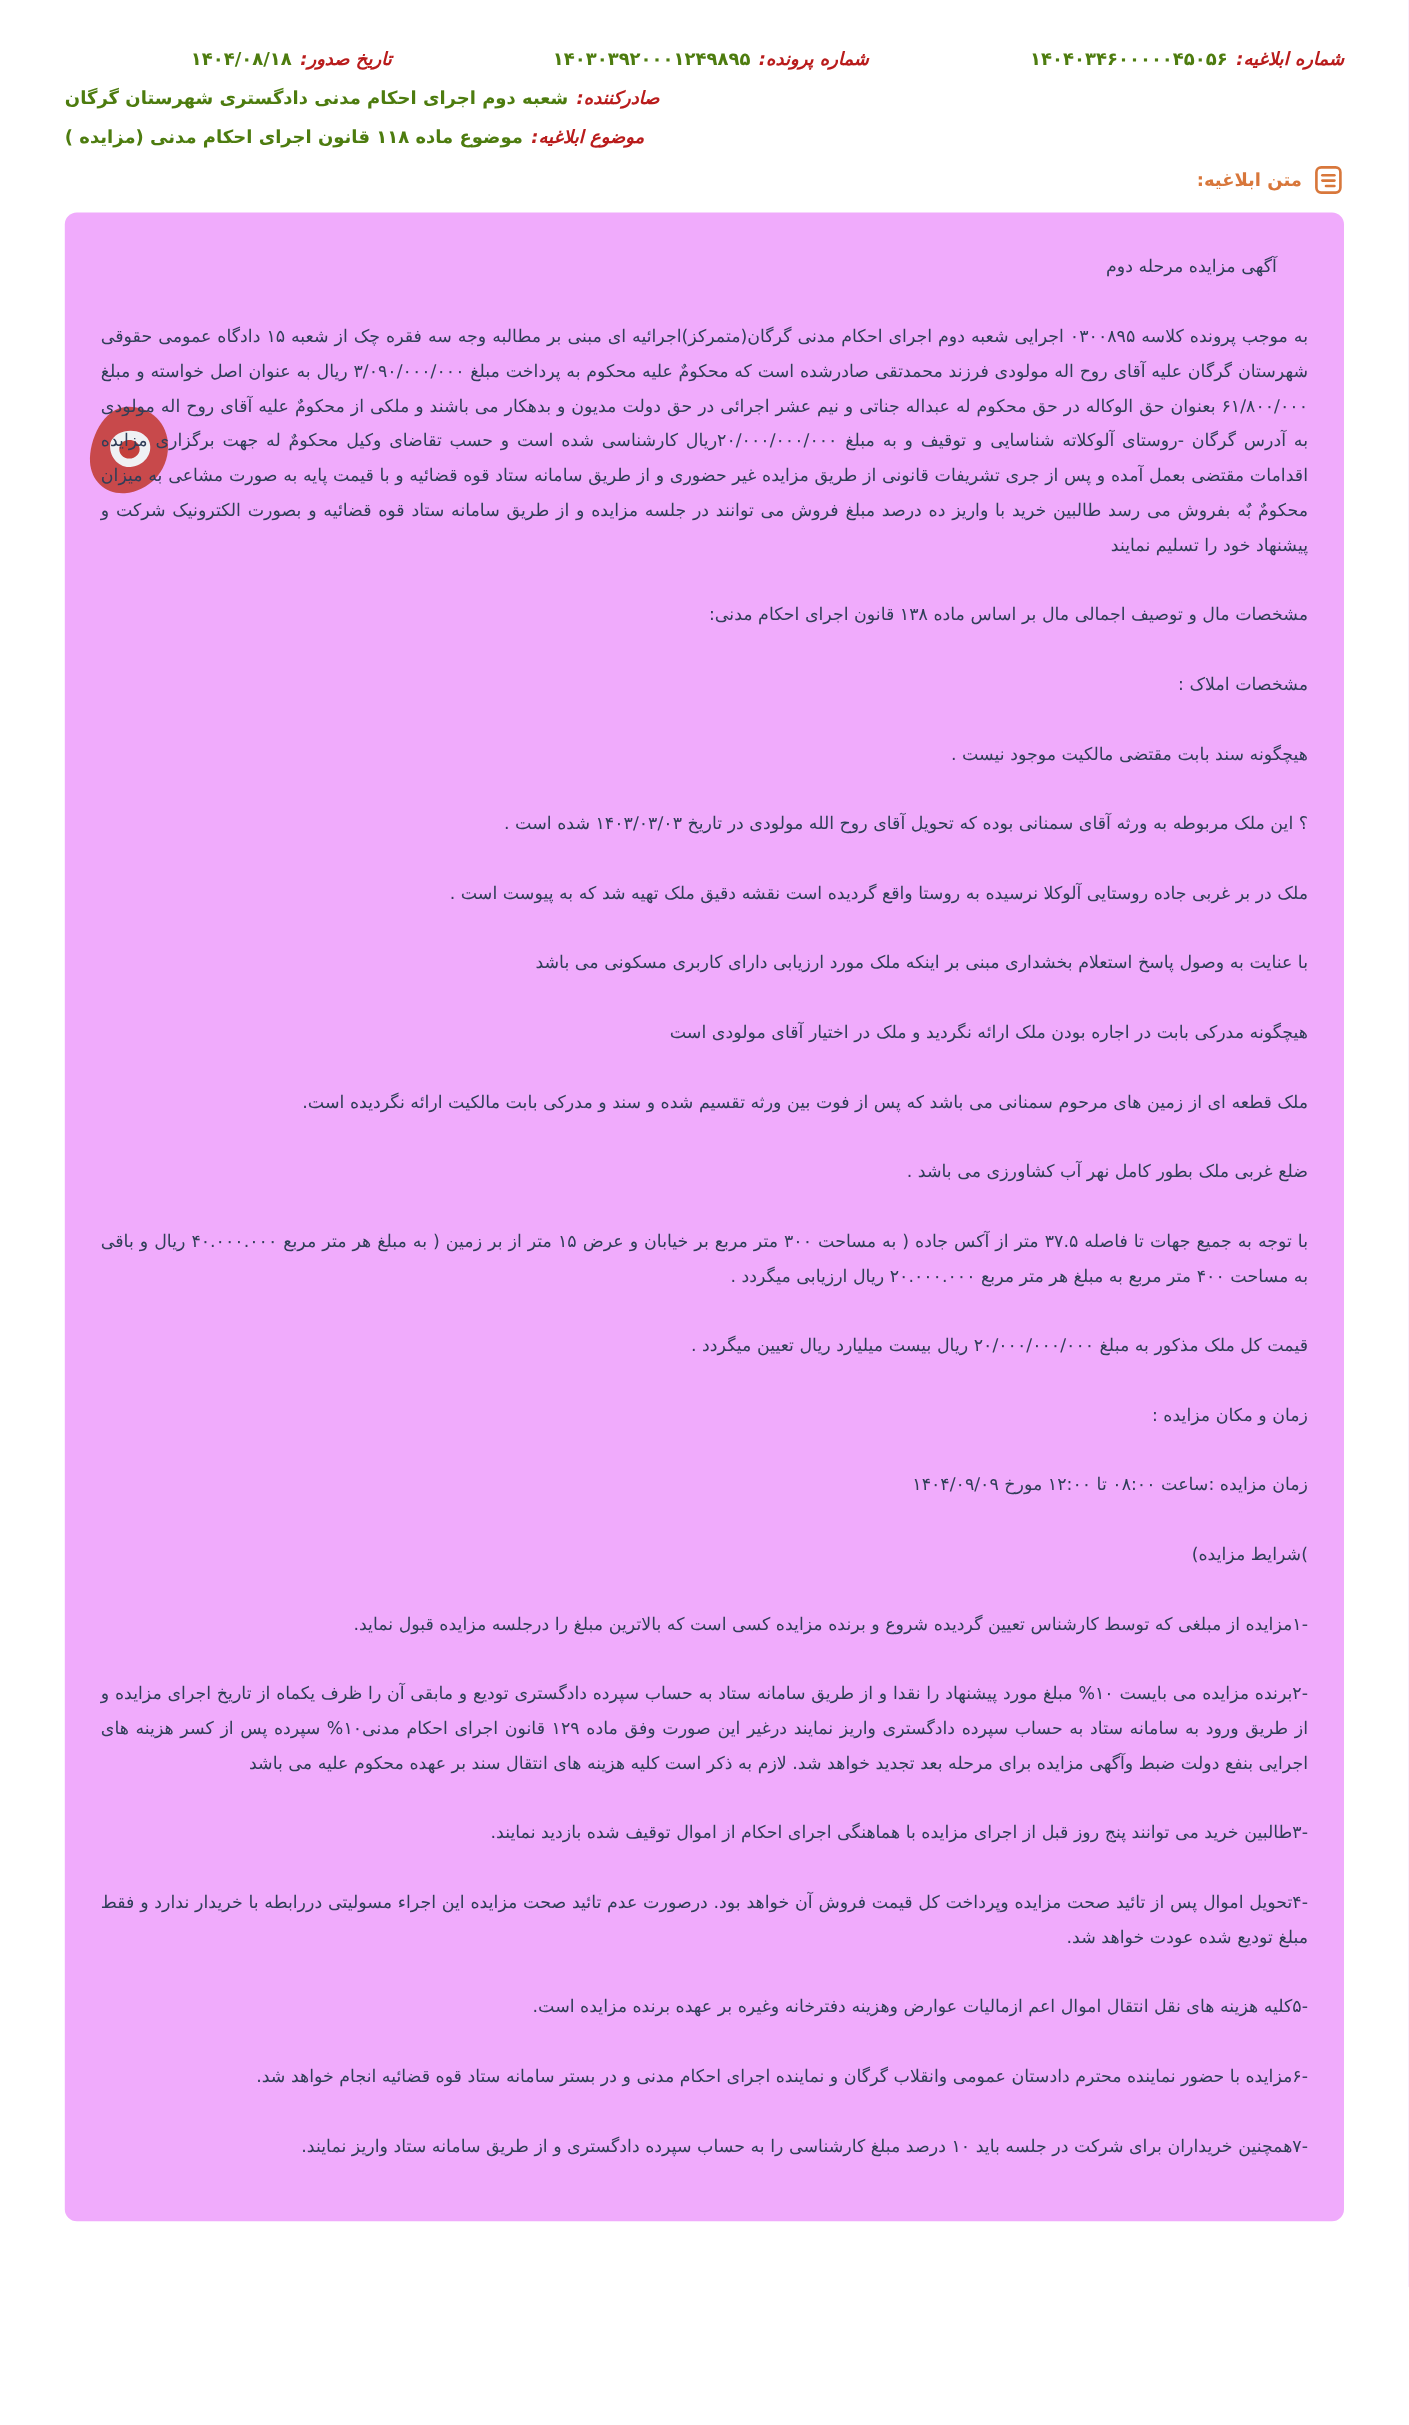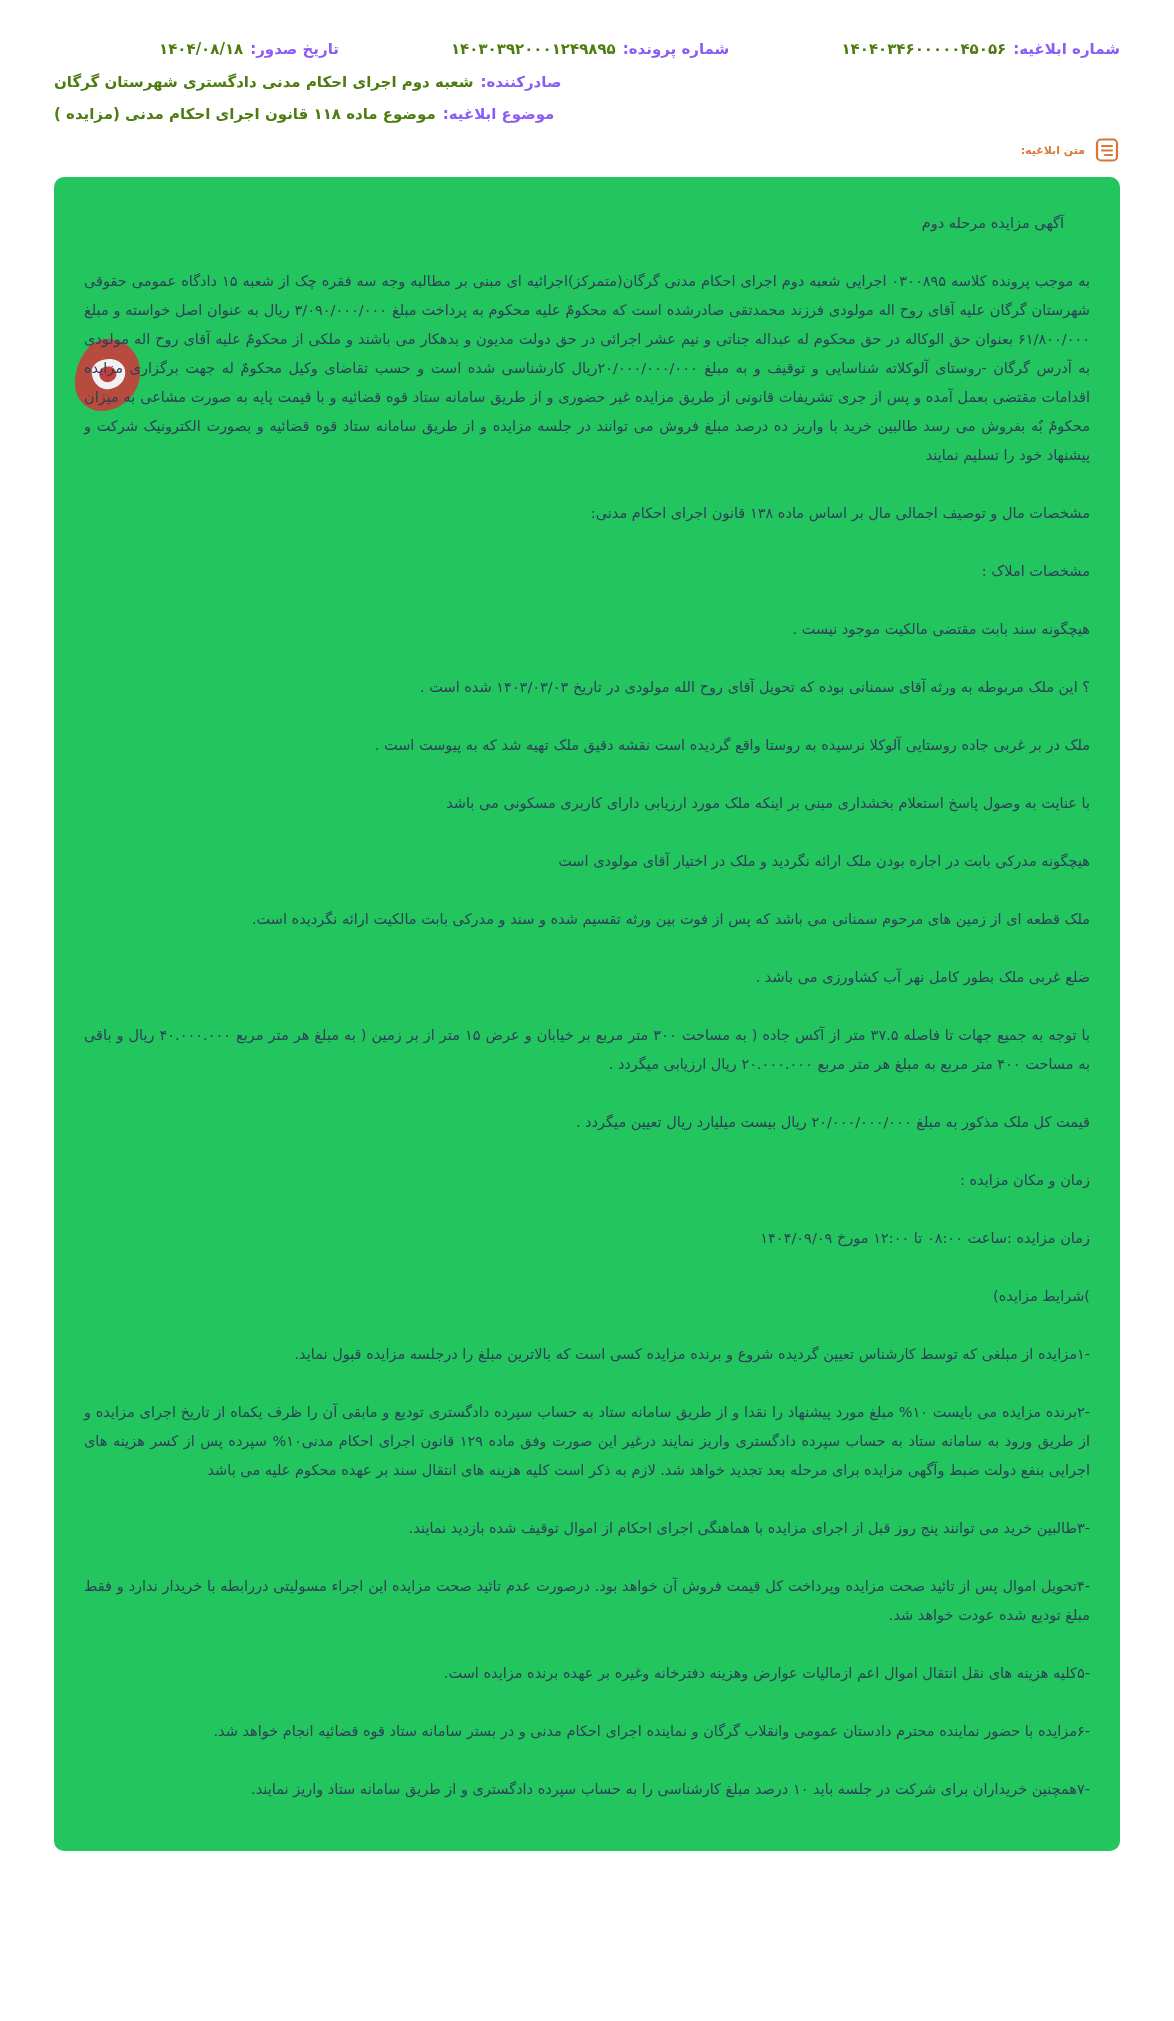--- a/index.html
+++ b/index.html
@@ -17,45 +17,45 @@
   .meta-row {
     display: flex;
     justify-content: space-between;
     align-items: baseline;
     padding-left: 105px;
     font-size: 15px;
     font-weight: bold;
     margin-bottom: 15px;
   }
   .meta-item { white-space: nowrap; }
-  .lbl { color: #8b5cf6; margin-left: 7px; }
+  .lbl { color: #b91c1c; margin-left: 7px; font-style: italic; }
   .val { color: #4d7c0f; }
 
   .issuer-row, .subject-row {
     font-size: 15px;
     font-weight: bold;
     margin-bottom: 14px;
     text-align: left;
   }
   .subject-row { padding-right: 36px; }
 
   .body-label-row {
     display: flex;
     align-items: center;
     gap: 9px;
-    font-size: 11px;
+    font-size: 15px;
     font-weight: bold;
     color: #D8773B;
     margin: 12px 0 14px;
   }
   .doc-icon { display: inline-flex; line-height: 0; }
 
   .notice-box {
     position: relative;
-    background: #22c55e;
+    background: #f0abfc;
     border-radius: 10px;
     padding: 32px 30px 18px;
     font-size: 14.5px;
     line-height: 2.0;
     color: #2F3E58;
     overflow: hidden;
   }
   .notice-box p {
     margin: 0 0 29px;
     position: relative;

